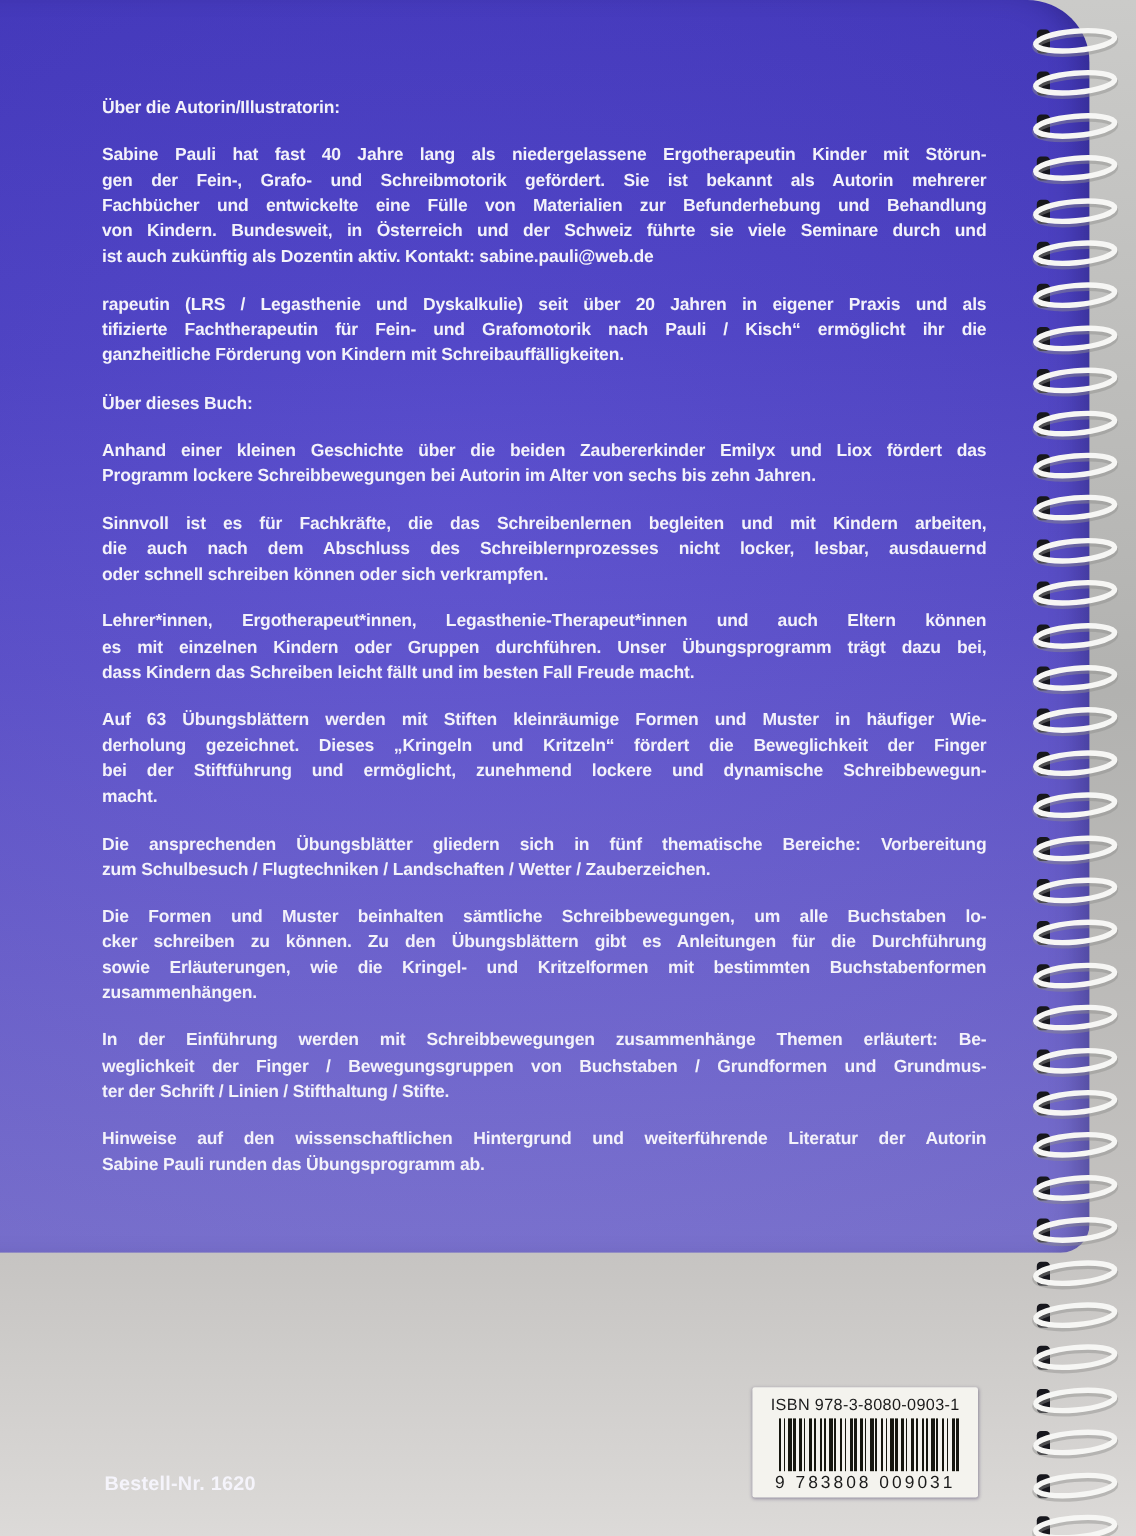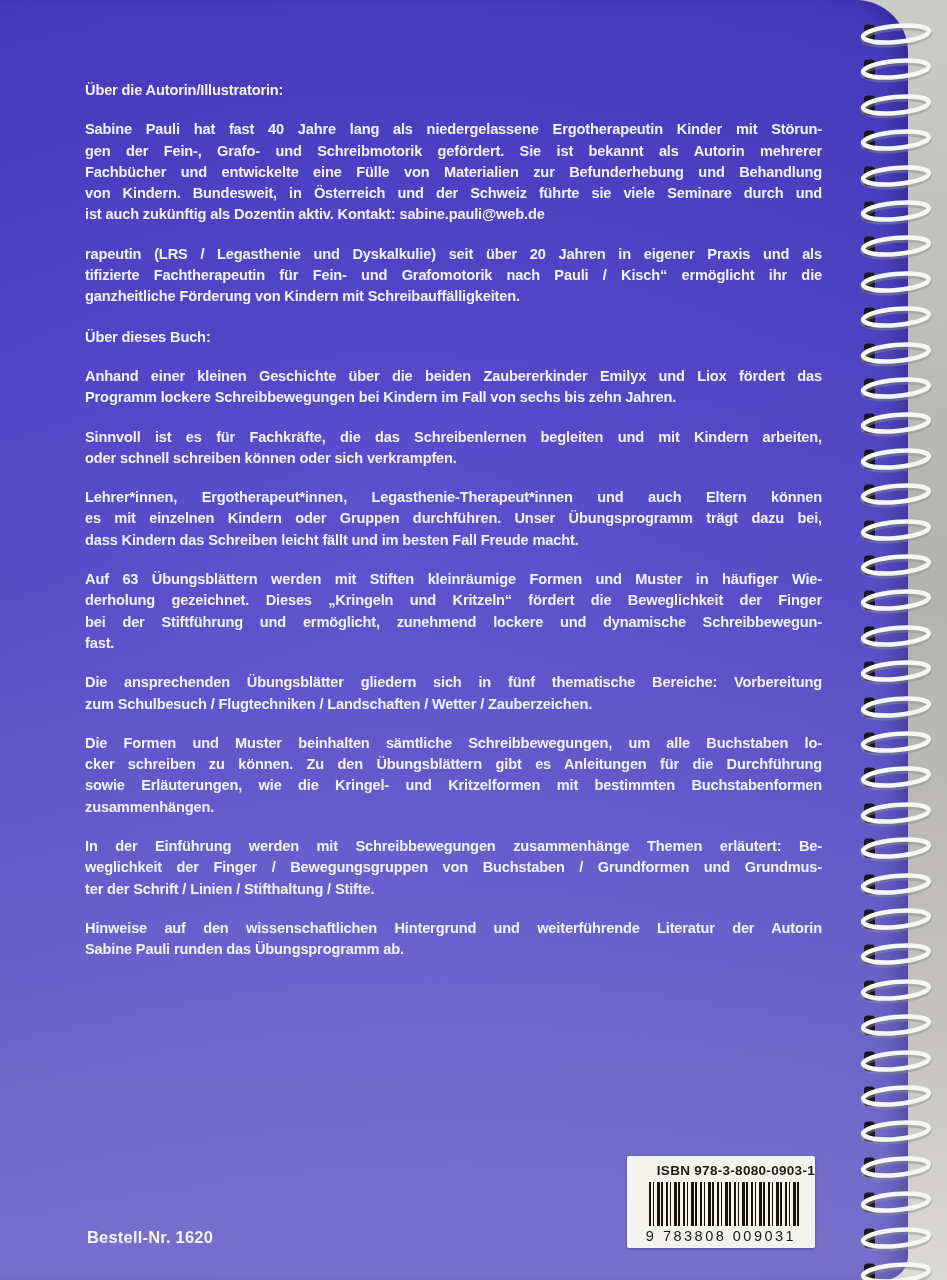--- a/index.html
+++ b/index.html
@@ -6,21 +6,21 @@
   body {
     width: 947px; height: 1280px;
     position: relative;
     overflow: hidden;
     font-family: "Liberation Sans", sans-serif;
     background: linear-gradient(180deg, #cbcbc9 0%, #b2b2b0 45%, #c4c2c0 80%, #dcdad8 100%);
   }
   
   .cover {
     position: absolute; left: 0; top: 0;
-    width: 908px; height: 1280px;
+    width: 908px; height: 1044px;
     border-radius: 0 52px 24px 0;
     background:
       radial-gradient(130% 95% at 42% 40%, rgba(255,255,255,0.05), rgba(0,0,10,0.10)),
       linear-gradient(178deg, #4337c3 0%, #4c40c8 28%, #5a4ecd 52%, #6d62d3 76%, #8077da 100%);
     box-shadow: inset -20px 0 26px -14px rgba(10,5,50,0.35);
   }
   
   .content {
     position: absolute; left: 85px; top: 80px;
     width: 737px;
@@ -44,24 +44,23 @@
   .barcode-label {
     position: absolute; left: 627px; top: 1156px;
     width: 188px; height: 92px;
     background: #f4f3ee;
     border-radius: 2px;
     box-shadow: 0 1px 3px rgba(20,10,60,0.35);
     text-align: center;
     color: #1b1b1b;
   }
   .isbn-text {
-    font-size: 13.5px; font-weight: bold;
+    font-size: 13.5px; font-weight: normal;
     letter-spacing: 0.3px;
     padding-top: 7px;
-    text-align: right;
   }
   .bars {
     margin: 4px 14px 0 22px; height: 44px;
     background:
       repeating-linear-gradient(90deg,
         #16160f 0 2px, rgba(0,0,0,0) 2px 4px,
         #16160f 4px 5px, rgba(0,0,0,0) 5px 8px,
         #16160f 8px 11px, rgba(0,0,0,0) 11px 12px,
         #16160f 12px 14px, rgba(0,0,0,0) 14px 17px);
   }
@@ -93,36 +92,37 @@
       </div>
     <div class="para">
         <div class="line">rapeutin (LRS / Legasthenie und Dyskalkulie) seit über 20 Jahren in eigener Praxis und als</div>
         <div class="line">tifizierte Fachtherapeutin für Fein- und Grafomotorik nach Pauli / Kisch“ ermöglicht ihr die</div>
         <div class="line line-last">ganzheitliche Förderung von Kindern mit Schreibauffälligkeiten.</div>
       </div>
 
     <div class="section-heading second">Über dieses Buch:</div>
     <div class="para">
         <div class="line">Anhand einer kleinen Geschichte über die beiden Zaubererkinder Emilyx und Liox fördert das</div>
-        <div class="line line-last">Programm lockere Schreibbewegungen bei Kindern im Fall von sechs bis zehn Jahren.</div>
+        <div class="line line-last">Programm lockere Schreibbewegungen bei Autorin im Alter von sechs bis zehn Jahren.</div>
       </div>
     <div class="para">
         <div class="line">Sinnvoll ist es für Fachkräfte, die das Schreibenlernen begleiten und mit Kindern arbeiten,</div>
+        <div class="line">die auch nach dem Abschluss des Schreiblernprozesses nicht locker, lesbar, ausdauernd</div>
         <div class="line line-last">oder schnell schreiben können oder sich verkrampfen.</div>
       </div>
     <div class="para">
         <div class="line">Lehrer*innen, Ergotherapeut*innen, Legasthenie-Therapeut*innen und auch Eltern können</div>
         <div class="line">es mit einzelnen Kindern oder Gruppen durchführen. Unser Übungsprogramm trägt dazu bei,</div>
         <div class="line line-last">dass Kindern das Schreiben leicht fällt und im besten Fall Freude macht.</div>
       </div>
     <div class="para">
         <div class="line">Auf 63 Übungsblättern werden mit Stiften kleinräumige Formen und Muster in häufiger Wie-</div>
         <div class="line">derholung gezeichnet. Dieses „Kringeln und Kritzeln“ fördert die Beweglichkeit der Finger</div>
         <div class="line">bei der Stiftführung und ermöglicht, zunehmend lockere und dynamische Schreibbewegun-</div>
-        <div class="line line-last">fast.</div>
+        <div class="line line-last">macht.</div>
       </div>
     <div class="para">
         <div class="line">Die ansprechenden Übungsblätter gliedern sich in fünf thematische Bereiche: Vorbereitung</div>
         <div class="line line-last">zum Schulbesuch / Flugtechniken / Landschaften / Wetter / Zauberzeichen.</div>
       </div>
     <div class="para">
         <div class="line">Die Formen und Muster beinhalten sämtliche Schreibbewegungen, um alle Buchstaben lo-</div>
         <div class="line">cker schreiben zu können. Zu den Übungsblättern gibt es Anleitungen für die Durchführung</div>
         <div class="line">sowie Erläuterungen, wie die Kringel- und Kritzelformen mit bestimmten Buchstabenformen</div>
         <div class="line line-last">zusammenhängen.</div>

